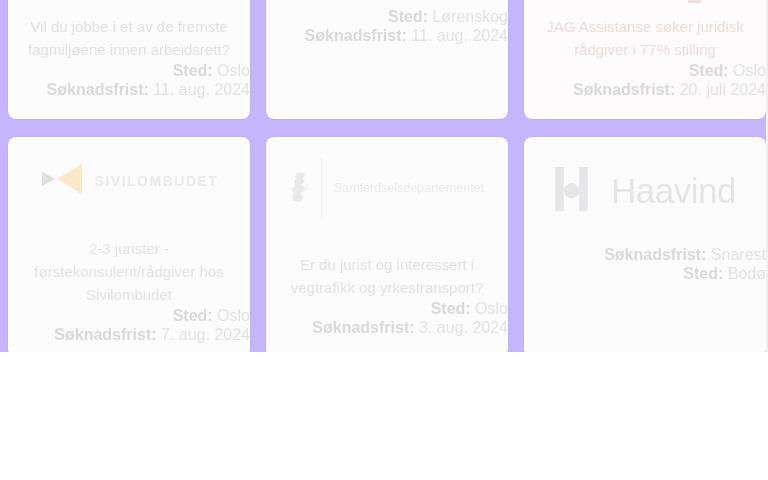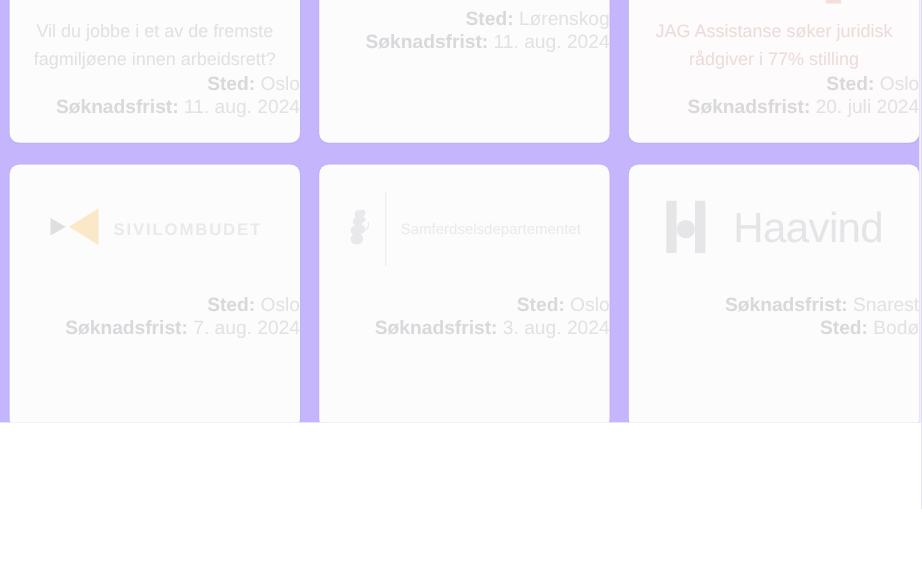--- a/index.html
+++ b/index.html
@@ -89,38 +89,44 @@
         <div class="logo-sivilombudet">
           <span>
             <svg width="46" height="40" viewBox="0 0 50 44">
               <polygon points="2,14 16,22 2,30" fill="#dfdfe2"></polygon>
               <polygon points="46,5 19,22 46,39" fill="#fae8c9"></polygon>
             </svg>
           </span>
           <span class="sivil-text">SIVILOMBUDET</span>
         </div>
       </div>
+      <div class="title-zone">
+        <div class="title">2-3 jurister - førstekonsulent/rådgiver hos Sivilombudet</div>
+      </div>
       <div class="meta-zone">
         <div><span class="meta-label">Sted:</span> <span class="meta-value">Oslo</span></div>
         <div><span class="meta-label">Søknadsfrist:</span> <span class="meta-value">7. aug. 2024</span></div>
       </div>
     </div>
 
     <div class="card">
       <div class="logo-zone">
         <div class="logo-dept">
           <span>
             <svg width="19" height="46" viewBox="0 0 26 44">
               <path fill="#e9e9eb" d="M14 3 C17 1 20 3 20 6 C20 8 19 9 17 10 C20 11 21 14 19 16 L15 19 C19 20 21 24 19 27 C18 29 16 30 14 30 C17 32 18 35 17 38 C16 41 12 43 8 42 C5 41 3 39 3 36 C3 34 4 32 6 31 C4 30 3 28 3 26 C3 23 5 21 8 21 L6 18 C5 15 6 12 9 11 C7 9 7 6 9 4 C10 3 12 3 14 3 Z"></path>
               <path d="M20 26 C23 24 24 20 23 17" stroke="#e9e9eb" stroke-width="1.5" fill="none"></path>
             </svg>
           </span>
           <span class="dept-divider"></span>
           <span class="dept-name">Samferdselsdepartementet</span>
         </div>
+      </div>
+      <div class="title-zone">
+        <div class="title">Er du jurist og interessert i vegtrafikk og yrkestransport?</div>
       </div>
       <div class="meta-zone">
         <div><span class="meta-label">Sted:</span> <span class="meta-value">Oslo</span></div>
         <div><span class="meta-label">Søknadsfrist:</span> <span class="meta-value">3. aug. 2024</span></div>
       </div>
     </div>
 
     <div class="card">
       <div class="logo-zone">
         <div class="logo-haavind">

